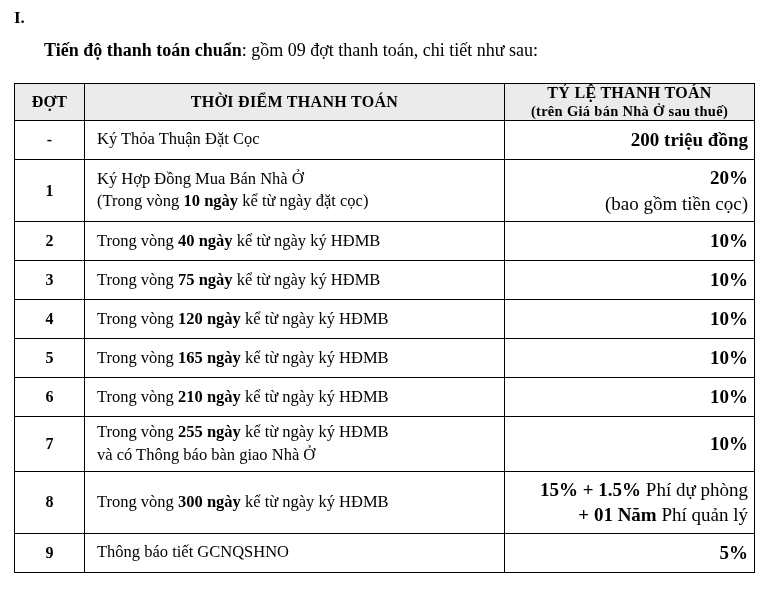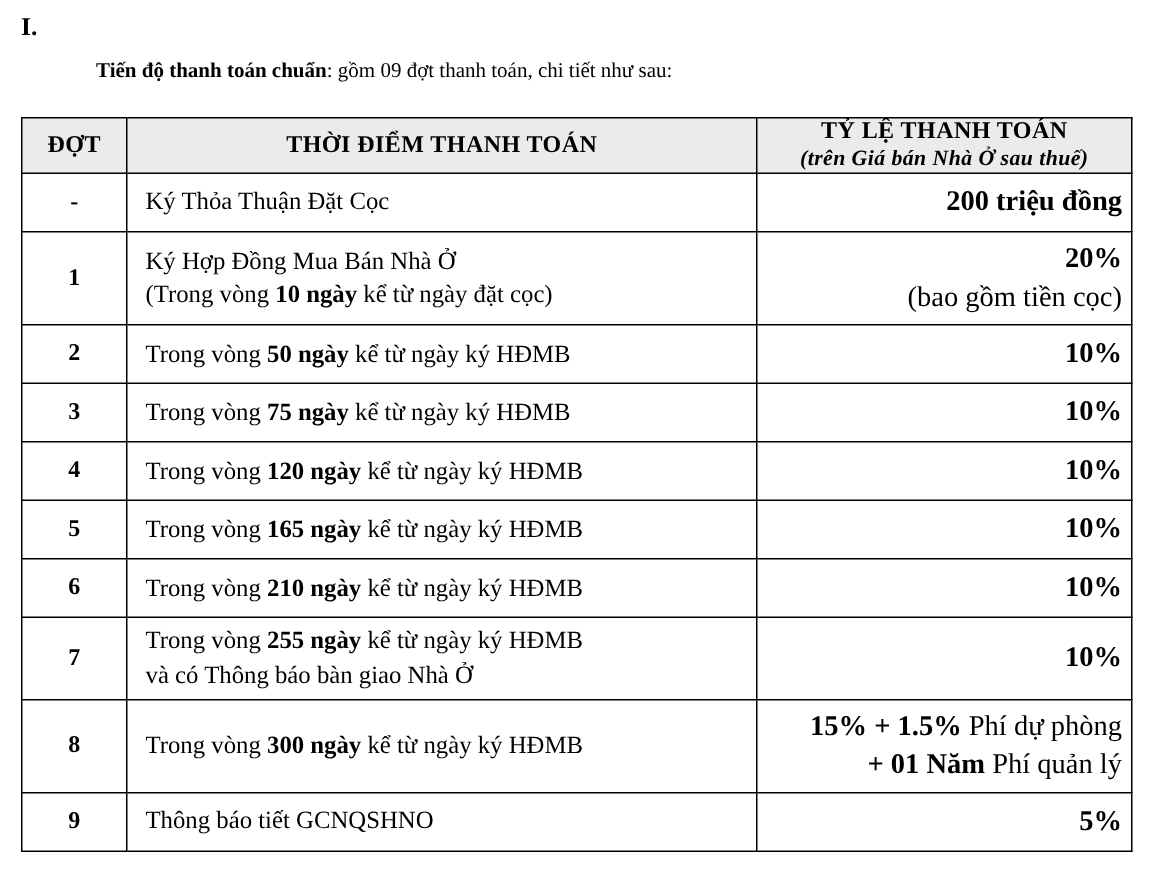--- a/index.html
+++ b/index.html
@@ -31,22 +31,22 @@
     font-weight: bold;
     width: 52px;
     flex: 0 0 52px;
   }
   .heading-title {
     font-size: 18.5px;
     font-weight: bold;
     letter-spacing: 0.2px;
   }
   .intro {
-    padding: 12px 0 0 64px;
-    font-size: 14px;
+    padding: 12px 0 0 44px;
+    font-size: 18px;
   }
   .intro b {
     font-weight: bold;
   }
   table.schedule {
     border-collapse: collapse;
     margin: 22px 0 0 14px;
     width: 740px;
     table-layout: fixed;
   }
@@ -61,21 +61,20 @@
     font-weight: bold;
     font-size: 16px;
     padding: 8px 4px;
     letter-spacing: 0.3px;
   }
   thead th .sub {
     display: block;
     font-size: 14.5px;
     font-weight: bold;
     margin-top: 1px;
-    font-style: italic;
   }
   .col-dot { width: 70px; }
   .col-time { width: 420px; }
   .col-rate { width: 250px; }
 
   tbody td.c-dot {
     text-align: center;
     font-weight: bold;
     font-size: 16px;
     height: 38px;
@@ -144,21 +143,21 @@
             <span class="line2">(Trong vòng <b>10 ngày</b> kể từ ngày đặt cọc)</span>
           </td>
           <td class="c-rate">
             <span class="line2"><b>20%</b></span>
             <span class="line2">(bao gồm tiền cọc)</span>
           </td>
         </tr>
         <tr>
           <td class="c-dot">2</td>
           <td class="c-time">
-            <span class="line2">Trong vòng <b>50 ngày</b> kể từ ngày ký HĐMB</span>
+            <span class="line2">Trong vòng <b>40 ngày</b> kể từ ngày ký HĐMB</span>
           </td>
           <td class="c-rate">
             <span class="line2"><b>10%</b></span>
           </td>
         </tr>
         <tr>
           <td class="c-dot">3</td>
           <td class="c-time">
             <span class="line2">Trong vòng <b>75 ngày</b> kể từ ngày ký HĐMB</span>
           </td>

